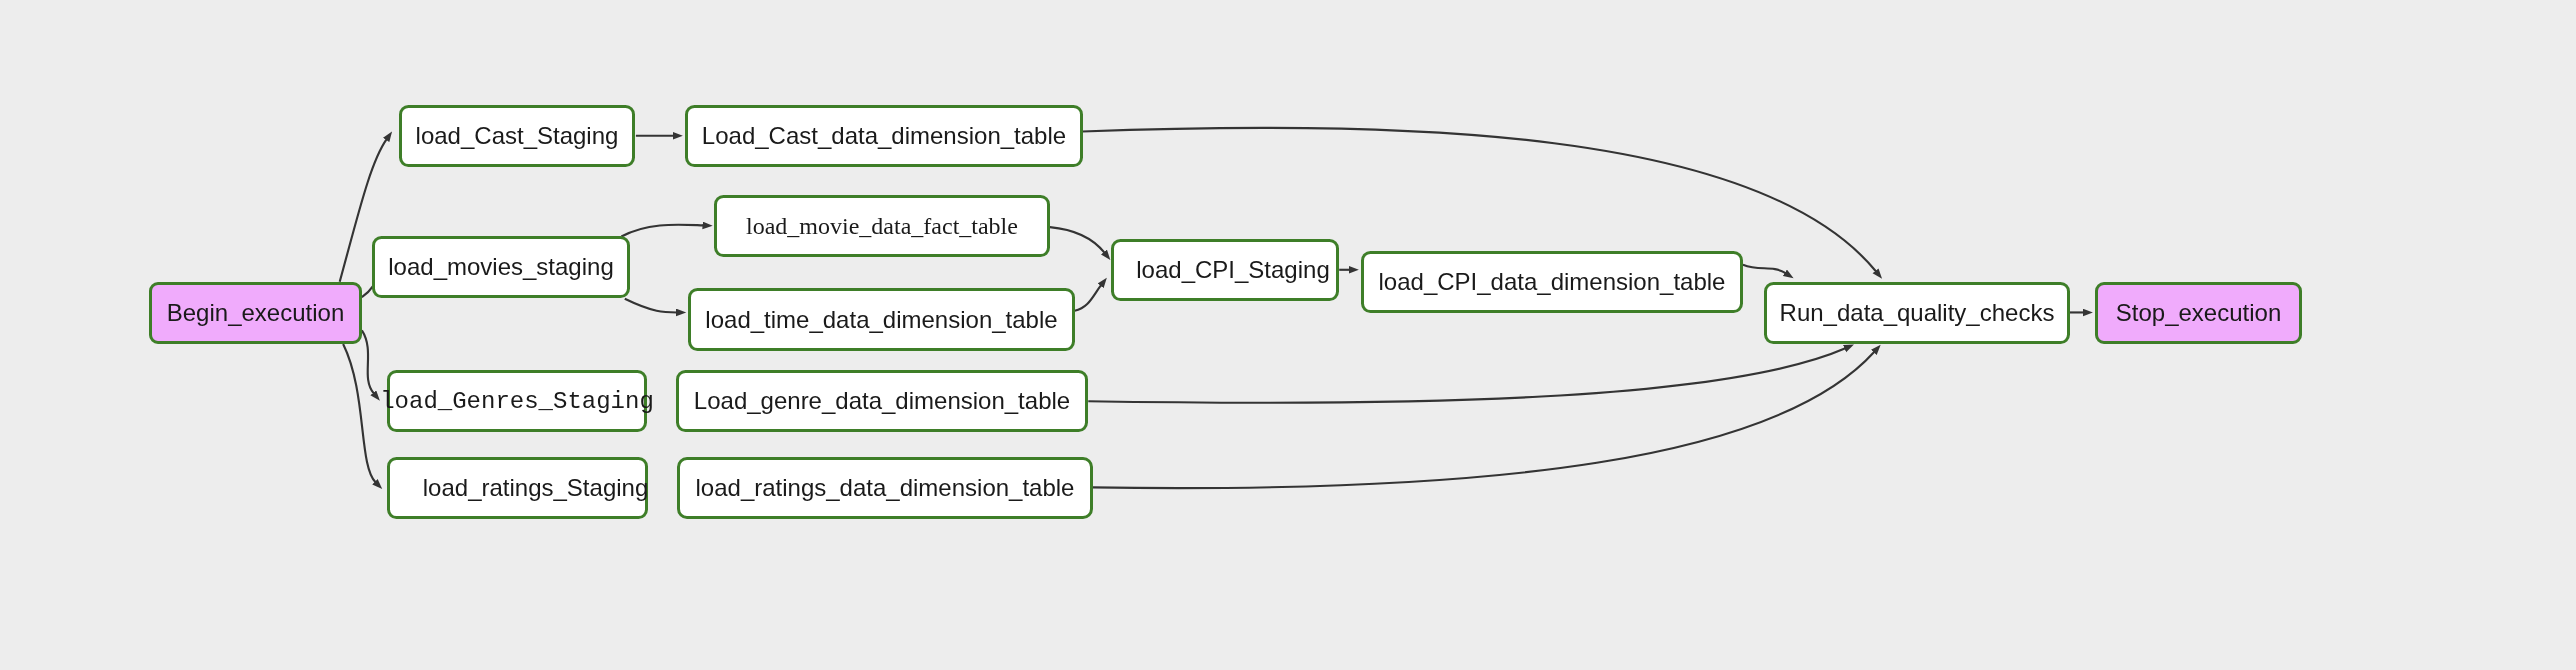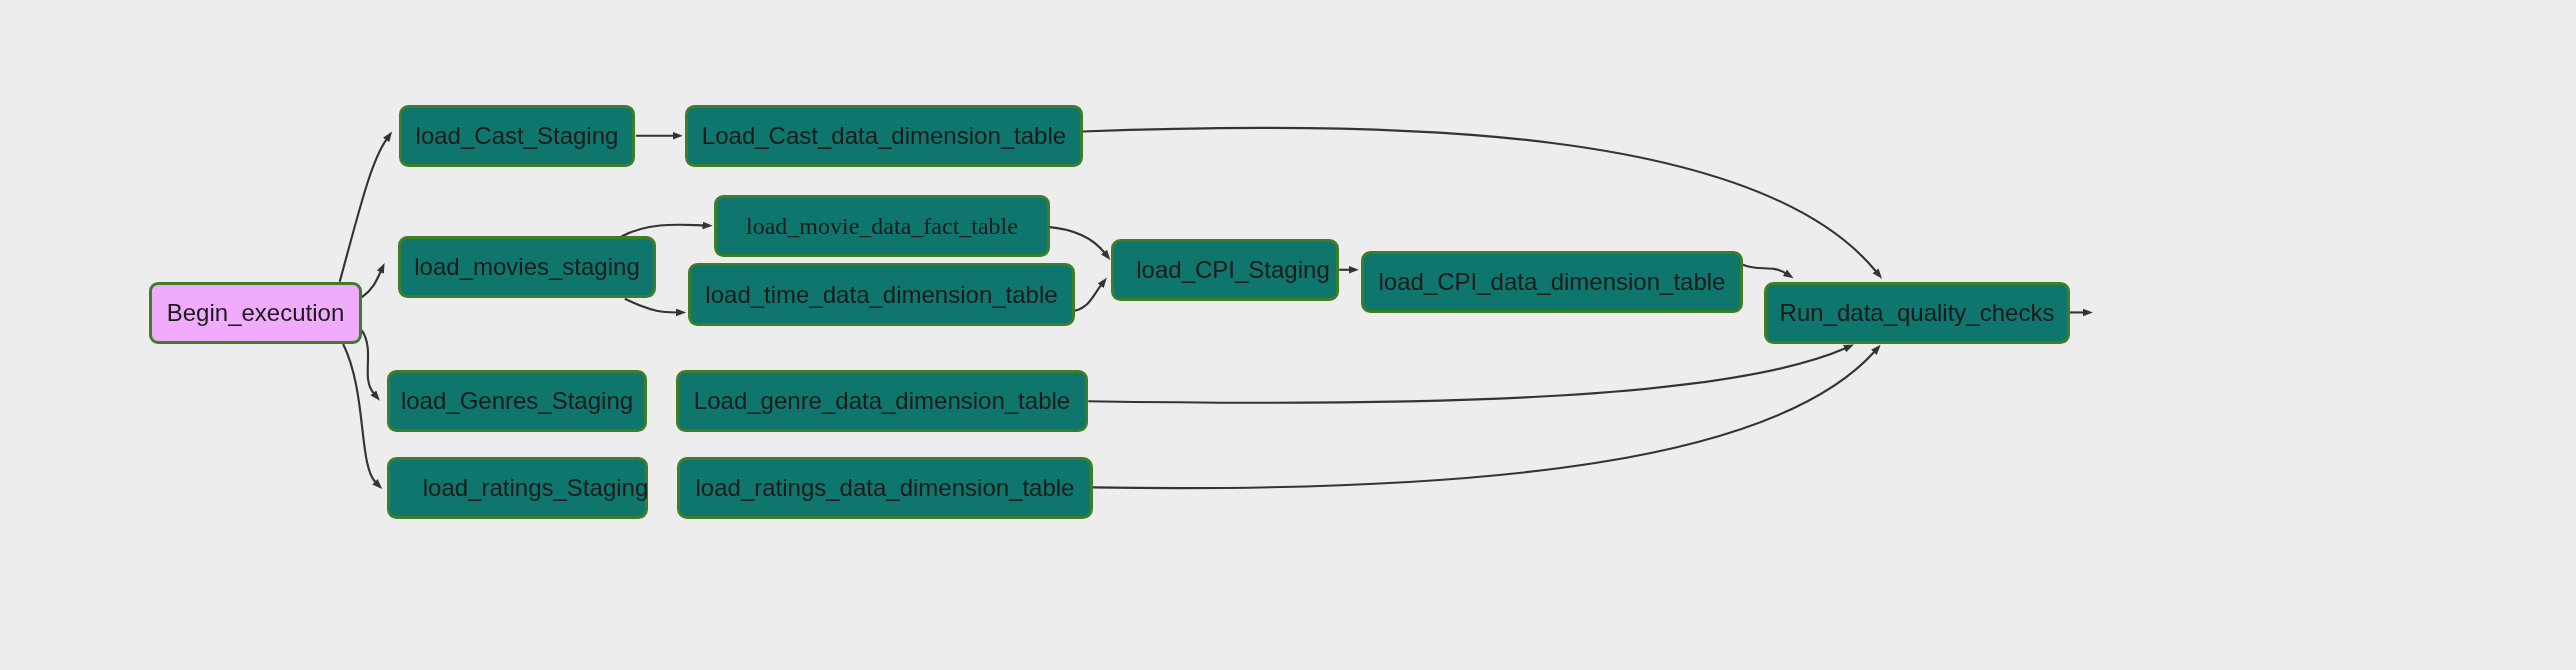--- a/index.html
+++ b/index.html
@@ -3,21 +3,21 @@
 <meta charset="utf-8">
 <title>DAG Graph</title>
 <style>
   html,body{margin:0;padding:0;}
   body{font-family:"Liberation Sans","DejaVu Sans",sans-serif;background:#ededed;}
   #canvas{position:relative;width:2576px;height:671px;background:#ededed;overflow:hidden;}
   #edge-layer{position:absolute;left:0;top:0;width:2576px;height:671px;}
   .node{
     position:absolute;
     box-sizing:border-box;
-    background:#0f766e;
+    background:#ffffff;
     border:3.4px solid #3e7e28;
     border-radius:9.4px;
     display:flex;
     align-items:center;
     justify-content:center;
     font-size:24px;
     color:#1a1a1a;
     white-space:nowrap;
     cursor:pointer;
   }
@@ -57,55 +57,58 @@
   </div>
 
   <div class="node" style="left:399px;top:105px;width:236px;height:62px;">
     <span>load_Cast_Staging</span>
   </div>
 
   <div class="node" style="left:685px;top:105px;width:398px;height:62px;">
     <span>Load_Cast_data_dimension_table</span>
   </div>
 
-  <div class="node" style="left:398px;top:236px;width:258px;height:62px;">
+  <div class="node" style="left:372px;top:236px;width:258px;height:62px;">
     <span>load_movies_staging</span>
   </div>
 
   <div class="node" style="left:714px;top:195px;width:336px;height:62px;font-family:Liberation Serif, serif;">
     <span>load_movie_data_fact_table</span>
   </div>
 
-  <div class="node" style="left:688px;top:263px;width:387px;height:63px;">
+  <div class="node" style="left:688px;top:288px;width:387px;height:63px;">
     <span>load_time_data_dimension_table</span>
   </div>
 
   <div class="node" style="left:1111px;top:239px;width:228px;height:62px;padding-left:16px;">
     <span>load_CPI_Staging</span>
   </div>
 
   <div class="node" style="left:1361px;top:239px;width:382px;height:62px;margin-top:12px;">
     <span>load_CPI_data_dimension_table</span>
   </div>
 
-  <div class="node" style="left:387px;top:370px;width:260px;height:62px;">
+  <div class="node" style="left:387px;top:370px;width:260px;height:62px;font-family:Liberation Mono, monospace;">
     <span>load_Genres_Staging</span>
   </div>
 
   <div class="node" style="left:676px;top:370px;width:412px;height:62px;text-align:right;">
     <span>Load_genre_data_dimension_table</span>
   </div>
 
   <div class="node" style="left:387px;top:457px;width:261px;height:62px;padding-left:36px;">
     <span>load_ratings_Staging</span>
   </div>
 
   <div class="node" style="left:677px;top:457px;width:416px;height:62px;border-radius:10px;">
     <span>load_ratings_data_dimension_table</span>
   </div>
 
   <div class="node" style="left:1764px;top:282px;width:306px;height:62px;">
     <span>Run_data_quality_checks</span>
   </div>
 
+  <div class="node terminal" style="left:2095px;top:282px;width:207px;height:62px;">
+    <span>Stop_execution</span>
+  </div>
 
 </div>
 
 
 </body></html>

